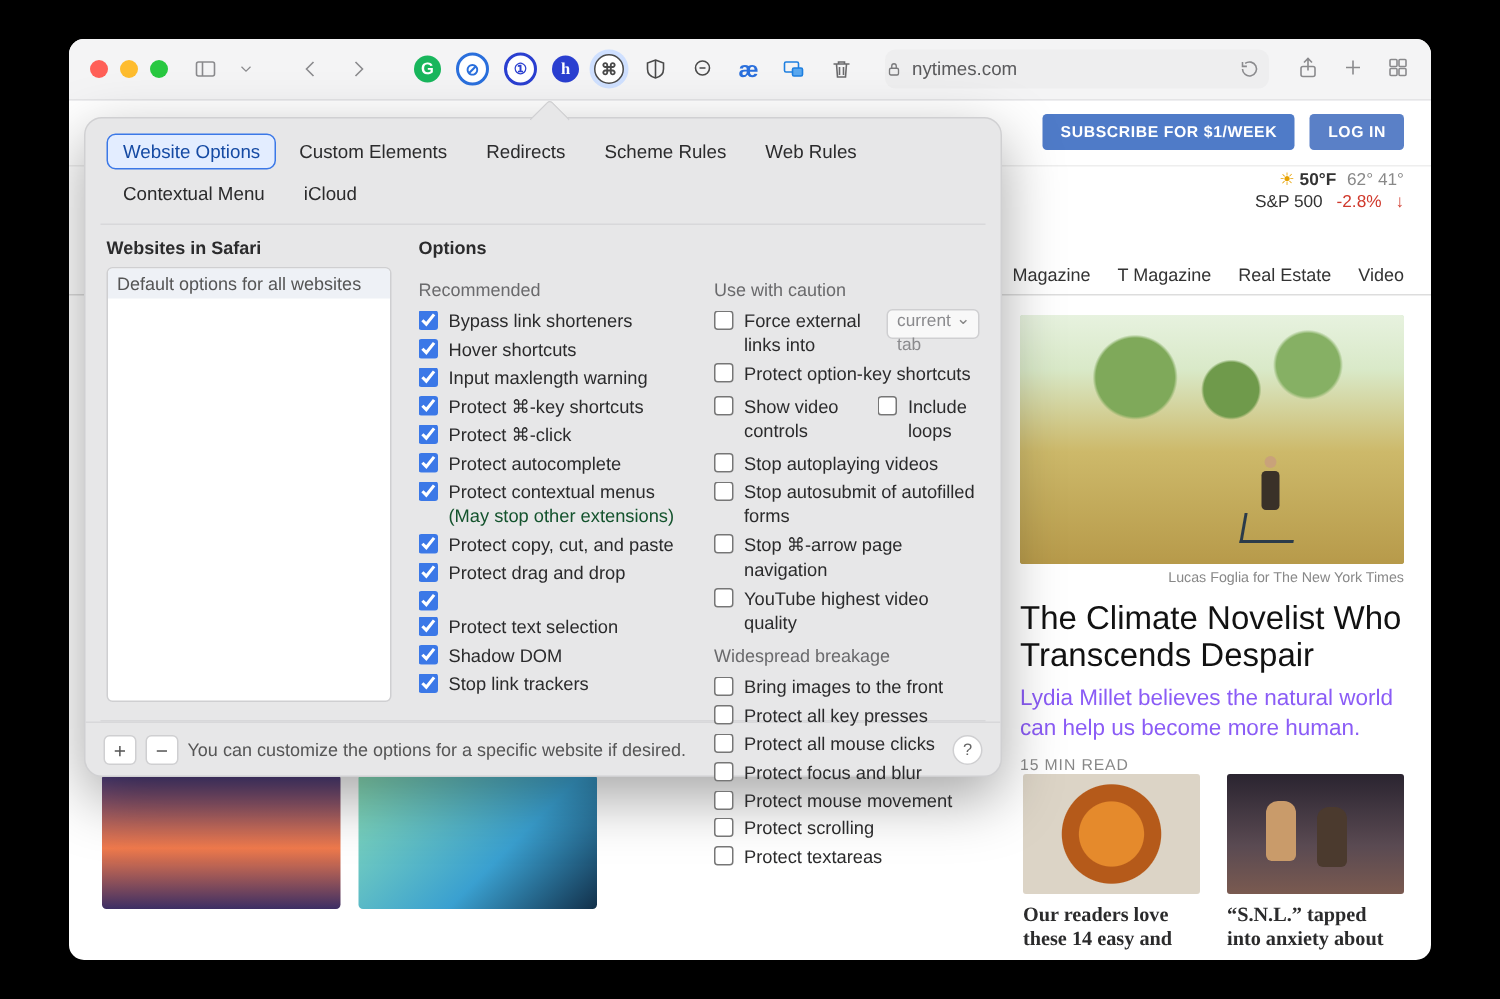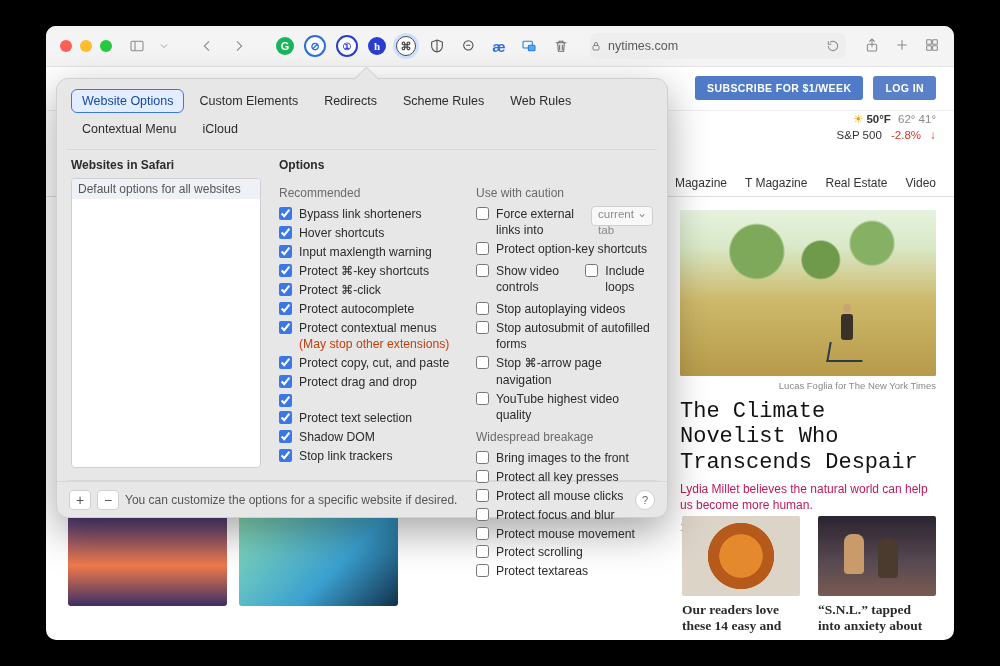--- a/index.html
+++ b/index.html
@@ -57,21 +57,21 @@
   .left h4{font-size:12px;font-weight:700;margin:0 0 6px 0}
   .site-list{background:#fff;border:1px solid var(--border);border-radius:4px;height:288px;overflow:hidden}
   .site-list .row{padding:3px 6px;background:#eef1f6;font-size:12px;color:#555}
   .right{flex:1;padding:8px 14px 0 18px;}
   .right h4{font-size:12px;font-weight:700;margin:0 0 8px 0}
   .cols{display:flex;gap:20px}
   .col{flex:1}
   .group-hdr{font-size:12px;color:#6a6a6c;margin:6px 0 6px 0}
   label.opt{display:flex;align-items:flex-start;gap:7px;font-size:12.2px;margin:2.5px 0;line-height:1.35;cursor:default}
   label.opt input[type=checkbox]{accent-color:var(--active-blue);width:13px;height:13px;margin:1px 0 0 0;flex-shrink:0}
-  label.opt .sub{display:block;color:#c2410c;font-size:12.2px}
+  label.opt .sub{display:block;color:#14532d;font-size:12.2px}
   .opt .inline-select{margin-left:4px;font-size:11.5px;height:18px;border:1px solid var(--border);border-radius:4px;background:#f8f8f8;color:#8a8a8d;padding:0 18px 0 6px;position:relative}
   .opt .inline-select::after{content:"⌄";position:absolute;right:5px;top:-1px;color:#888}
   .footer{display:flex;align-items:center;gap:6px;border-top:1px solid #d8d8da;padding:8px 12px;font-size:12px;color:#555}
   .pm-btn{width:20px;height:18px;border:1px solid var(--border);background:#fff;border-radius:4px;display:flex;align-items:center;justify-content:center;font-size:14px;color:#555}
   .help{margin-left:auto;width:18px;height:18px;border:1px solid var(--border);border-radius:50%;display:flex;align-items:center;justify-content:center;color:#666;background:#fff;font-size:11px}
 
   
   .page{position:absolute;top:40px;left:0;right:0;bottom:0;overflow:hidden}
   .nyt-topbar{display:flex;justify-content:flex-end;align-items:center;gap:10px;padding:10px 18px;border-bottom:1px solid #eee}
   .nyt-btn{padding:6px 12px;font-size:10.5px;font-weight:700;letter-spacing:.4px;border-radius:3px;color:#fff}
@@ -92,22 +92,22 @@
   .nyt-img .desert{position:absolute;inset:0;background:
      radial-gradient(circle at 30% 25%, #7fa95a 0 12%, transparent 13%),
      radial-gradient(circle at 55% 30%, #6f9a4b 0 10%, transparent 11%),
      radial-gradient(circle at 75% 20%, #86b064 0 9%, transparent 10%),
      linear-gradient(180deg,#e7f2df 0%, #d9e9c8 22%, #cdb96a 55%, #b79a4a 100%)}
   .nyt-img .figure{position:absolute;right:78px;bottom:26px;width:22px;height:46px}
   .nyt-img .figure .body{width:12px;height:26px;background:#3a3128;border-radius:3px;margin:0 auto}
   .nyt-img .figure .head{width:8px;height:8px;background:#c9a27a;border-radius:50%;margin:0 auto 2px}
   .nyt-img .chair{position:absolute;right:72px;bottom:14px;width:34px;height:18px;border-bottom:2px solid #2b3b4a;border-left:2px solid #2b3b4a;transform:skewX(-10deg)}
   .credit{font-size:9.5px;color:#888;text-align:right;margin-top:4px}
-  .headline{font-family:Liberation Mono, monospace;font-size:22px;line-height:1.15;margin:8px 0 6px;color:#121212}
-  .dek{font-size:12px;color:#be185d;line-height:1.35}
+  .headline{font-family:Liberation Sans, sans-serif;font-size:22px;line-height:1.15;margin:8px 0 6px;color:#121212}
+  .dek{font-size:15px;color:#8b5cf6;line-height:1.35}
   .readtime{font-size:10.5px;color:#888;letter-spacing:.6px;margin-top:8px;text-transform:uppercase}
 
   .nyt-lower{position:absolute;top:450px;left:0;right:18px;display:flex;gap:18px;align-items:flex-start}
   .nyt-lower .l1{flex:1;padding-left:22px}
   .thumb{width:118px;height:80px;border-radius:2px}
   .thumb.food{background:radial-gradient(circle at 50% 50%, #e58a2c 0 30%, #b55a1a 31% 46%, transparent 47%), #dcd4c6}
   .thumb.snl{background:linear-gradient(180deg,#2a2430 0%,#5a4a52 60%,#7a5a50 100%);position:relative}
   .thumb.snl::after{content:"";position:absolute;left:26px;top:18px;width:20px;height:40px;background:#c99b6a;border-radius:8px 8px 4px 4px;box-shadow:34px 4px 0 #4b3a2e}
   .card{width:118px}
   .card h3{font-family:Georgia,serif;font-size:13.5px;font-weight:700;line-height:1.2;margin:6px 0 0}

